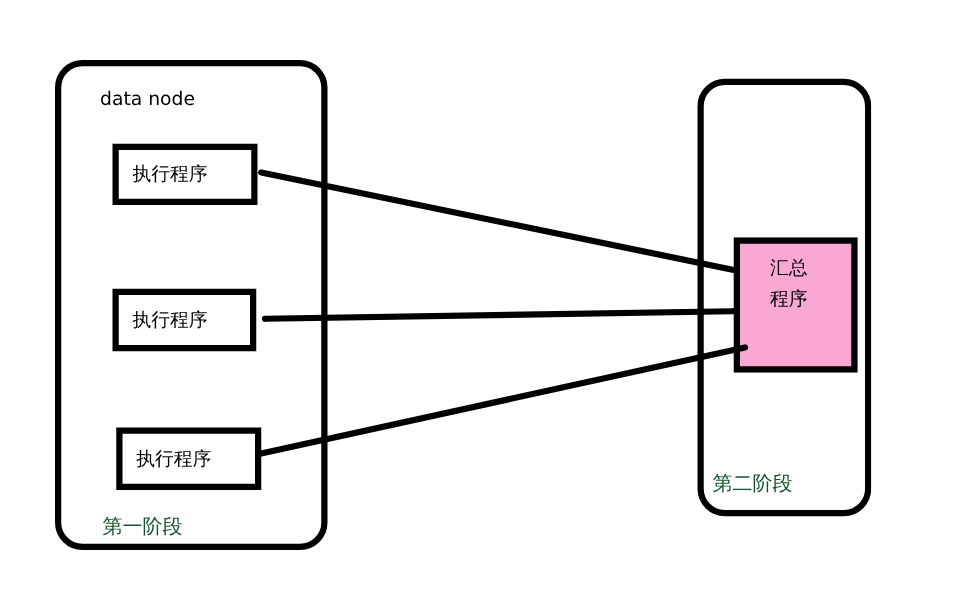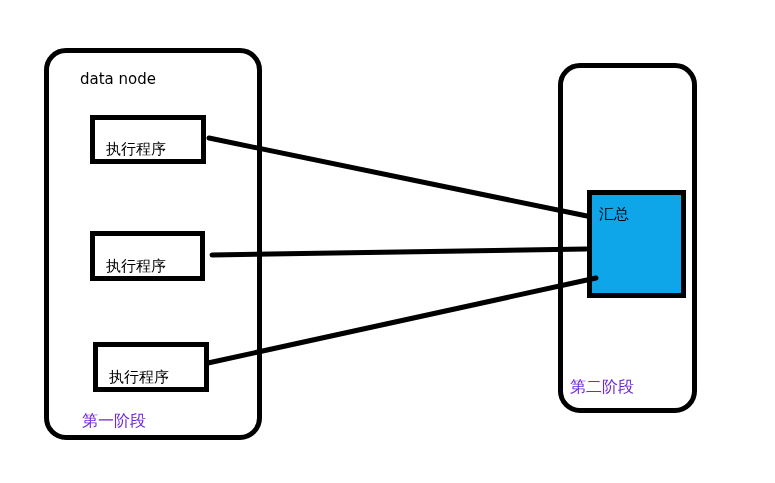--- a/index.html
+++ b/index.html
@@ -41,47 +41,47 @@
     white-space: nowrap;
   }
   .left-group .group-title { left: 31px; top: 17px; }
   .right-group .group-title { left: 27px; top: 19px; }
   .proc-box {
     position: absolute;
     border: 5px solid #000000;
     background: #ffffff;
     box-sizing: border-box;
     display: flex;
-    align-items: flex-end;
+    align-items: center;
     padding-left: 11px;
     font-size: 15px;
     color: #000000;
     white-space: nowrap;
   }
   .proc-box-1 { left: 41px; top: 62px;  width: 116px; height: 49px; }
   .proc-box-2 { left: 41px; top: 178px; width: 115px; height: 50px; }
   .proc-box-3 { left: 44px; top: 289px; width: 116px; height: 50px; }
   .agg-box {
     position: absolute;
     left: 24px;
     top: 122px;
     width: 99px;
     height: 108px;
     border: 5px solid #000000;
-    background: #0ea5e9;
+    background: #f9a8d4;
     box-sizing: border-box;
-    padding: 7px 0 0 7px;
+    padding: 7px 0 0 24px;
     font-size: 15px;
     line-height: 25px;
     color: #000000;
   }
   .stage-label {
     position: absolute;
     font-size: 16px;
-    color: #6d28d9;
+    color: #14532d;
     white-space: nowrap;
   }
   .left-group .stage-label { left: 33px; top: 358px; text-align: right; }
   .right-group .stage-label { left: 7px; top: 309px; }
   .connectors {
     position: absolute;
     left: 0;
     top: 0;
     width: 775px;
     height: 483px;
@@ -115,18 +115,19 @@
       <span>执行程序</span>
     </div>
 
     <div class="stage-label">第一阶段</div>
   </div>
 
   <div class="group right-group">
 
     <div class="agg-box">
       <div>汇总</div>
+      <div>程序</div>
     </div>
 
     <div class="stage-label">第二阶段</div>
   </div>
 
 </div>
 
 </body></html>

